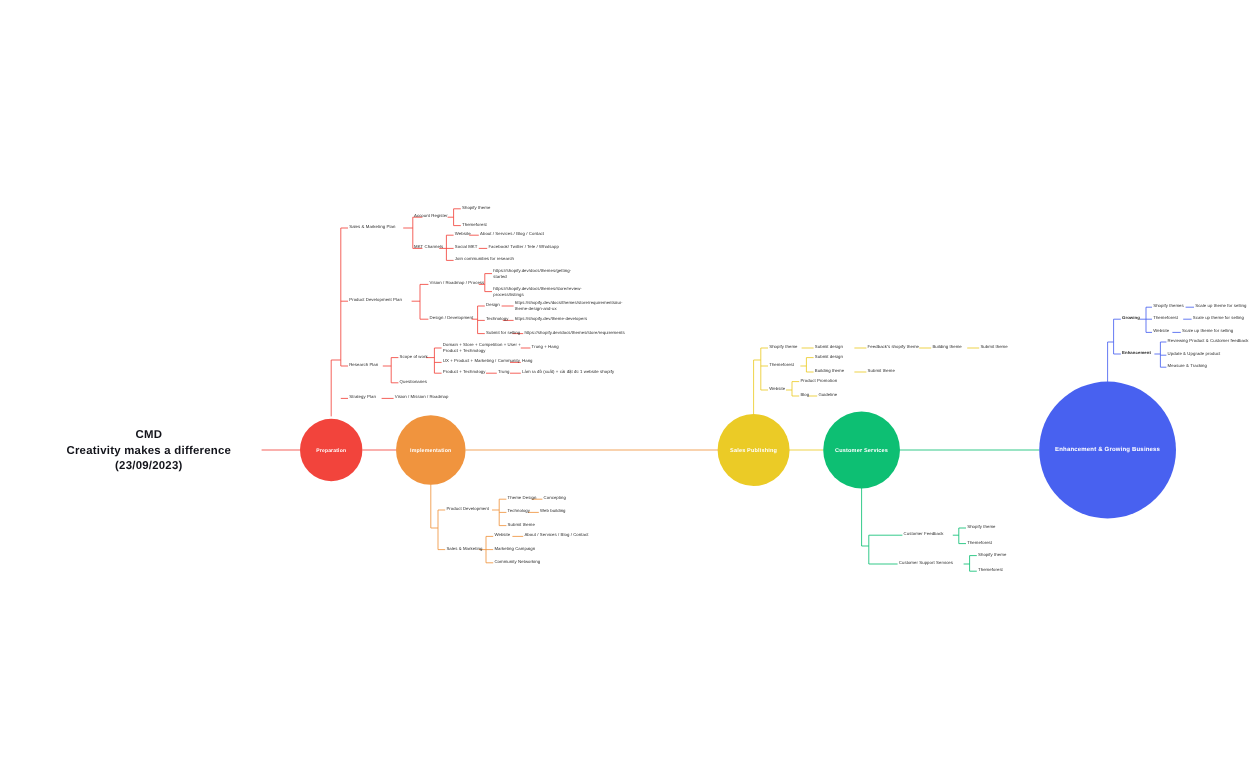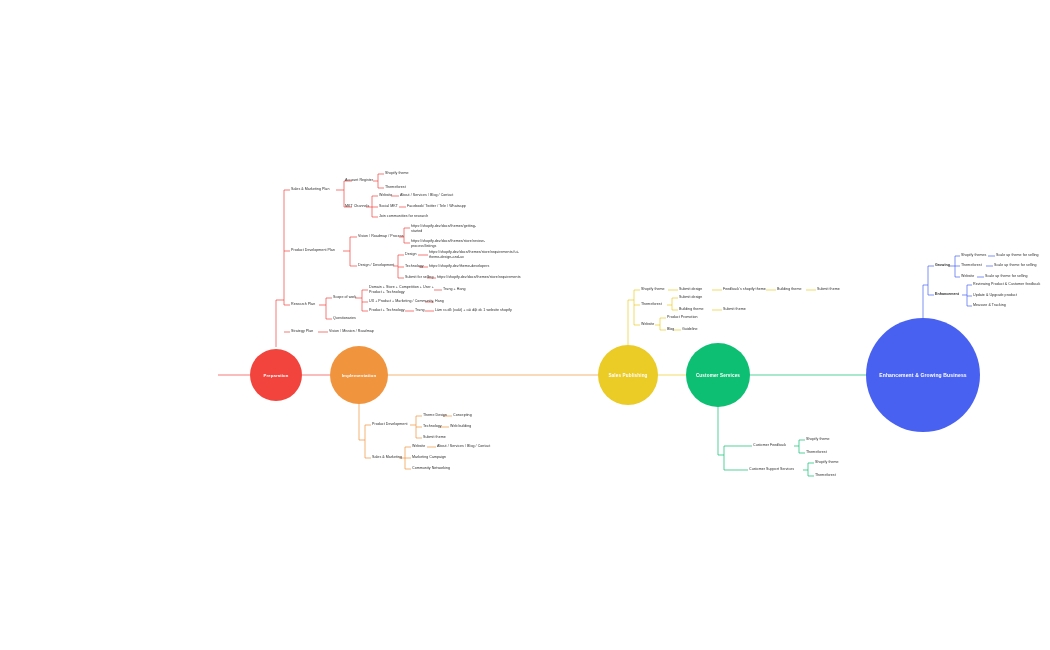--- a/index.html
+++ b/index.html
@@ -205,20 +205,25 @@
 
         <path d="M962,295 H967"></path>
         <path d="M967,285 V306"></path>
         <path d="M967,285 H972"></path>
         <path d="M967,296 H972"></path>
         <path d="M967,306 H972"></path>
       </g>
     </g>
   </svg>
 
+  <div class="root-title" style="left:30px;top:356px;width:188px;">
+    <div>CMD</div>
+    <div>Creativity makes a difference</div>
+    <div>(23/09/2023)</div>
+  </div>
 
   <div class="node" style="left:250px;top:349px;width:52px;height:52px;background:#F2443C;font-size:4.2px;">
     <span>Preparation</span>
   </div>
 
   <div class="node" style="left:330px;top:346px;width:58px;height:58px;background:#F0943E;font-size:4.4px;">
     <span>Implementation</span>
   </div>
 
   <div class="node" style="left:598px;top:345px;width:60px;height:60px;background:#EBCB26;font-size:4.6px;">

